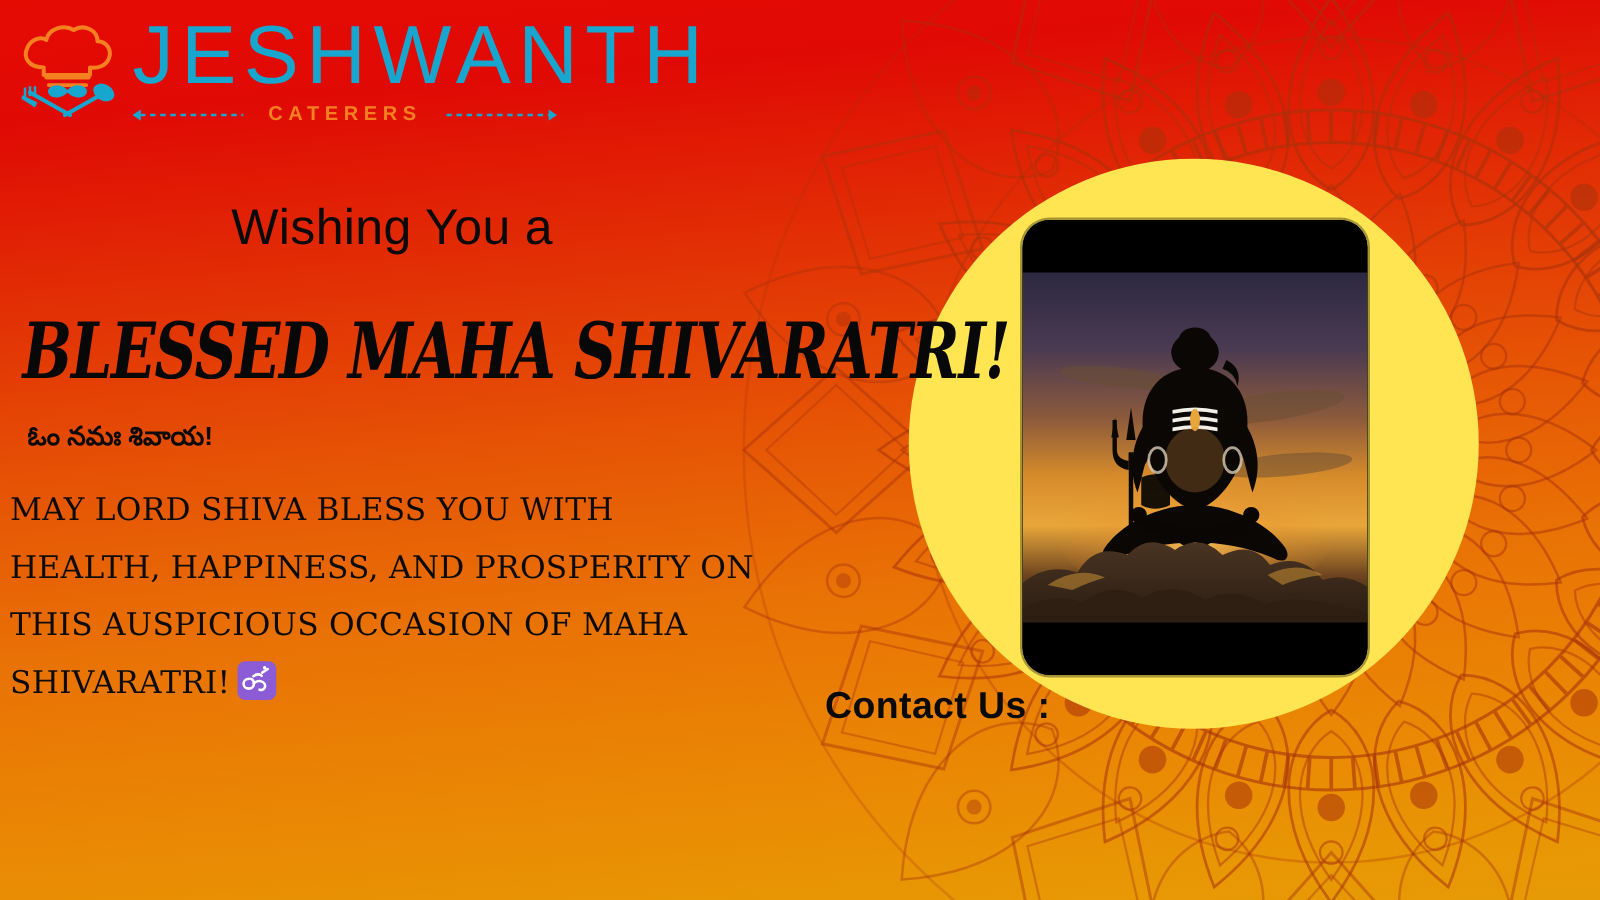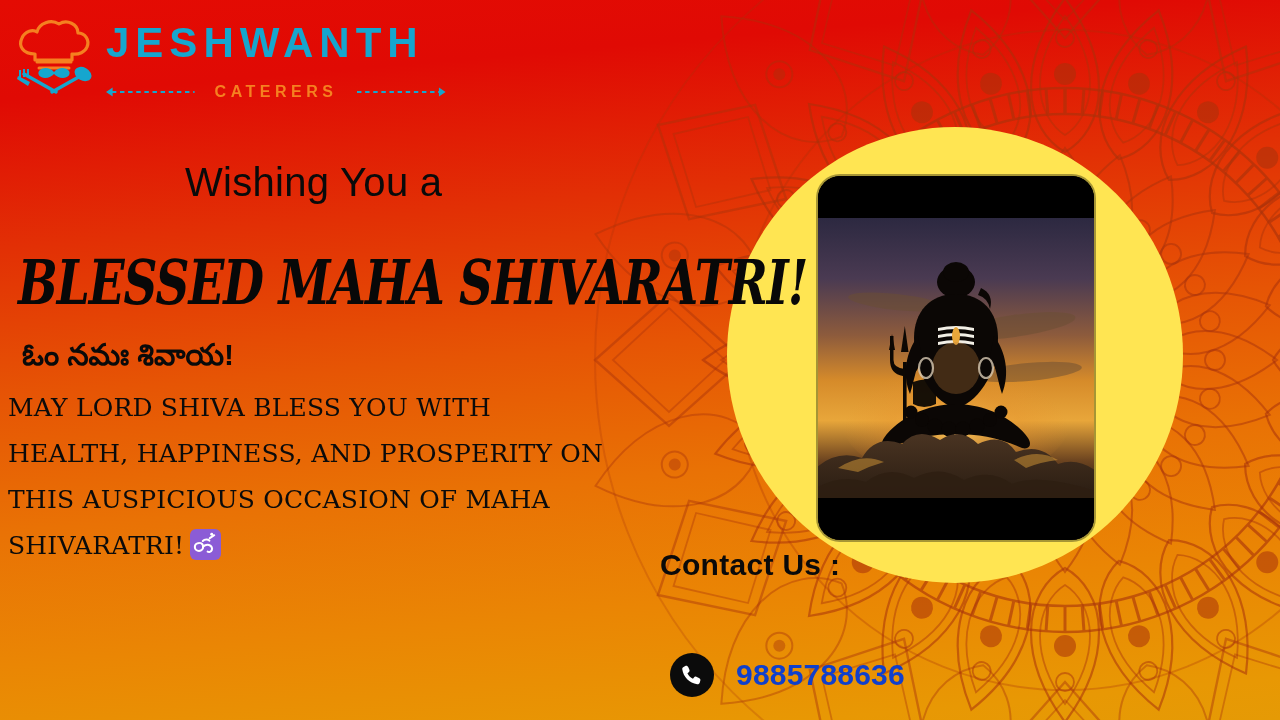--- a/index.html
+++ b/index.html
@@ -53,21 +53,21 @@
     box-shadow:0 0 0 2px rgba(0,0,0,.35);
   }
   .shiva-card svg { display:block; width:100%; height:100%; }
 
   
   .logo { position:absolute; left:10px; top:8px; width:440px; height:100px; }
   .logo-mark { position:absolute; left:0px; top:8px; width:86px; height:78px; }
   .logo-mark svg { width:100%; height:100%; display:block; }
   .logo-name {
     position:absolute; left:96px; top:4px;
-    font-size:42px; font-weight:700; letter-spacing:6px;
+    font-size:66px; font-weight:400; letter-spacing:6px;
     color:#16A6CE; line-height:62px; white-space:nowrap;
   }
   .logo-sub-row {
     position:absolute; left:96px; top:72px;
     width:340px; height:24px;
     display:flex; align-items:center; gap:20px;
   }
   .dash-line { flex:1; height:12px; }
   .dash-line svg { width:100%; height:100%; display:block; }
   .logo-sub {
@@ -84,21 +84,21 @@
   .headline {
     position:absolute; left:18px; top:246px;
     font-family:"DejaVu Serif", serif;
     font-size:47px; font-weight:700; font-style:italic;
     color:#080808; letter-spacing:-1px; white-space:nowrap;
     transform:scaleY(1.32) scaleX(1.0);
     transform-origin:left top;
   }
   .telugu {
     position:absolute; left:22px; top:338px;
-    font-size:30px; font-weight:700; color:#0A0A0A;
+    font-size:21px; font-weight:700; color:#0A0A0A;
     white-space:nowrap;
   }
   .body-copy {
     position:absolute; left:8px; top:385px;
     width:600px;
     font-family:"DejaVu Serif", serif;
     font-size:25px; line-height:46px;
     color:#0B0B0B; letter-spacing:.2px;
   }
   .om-chip {
@@ -547,26 +547,14 @@
           <path d="M20.4,9.4 L25,6.4"></path>
           <circle cx="22.4" cy="5.4" r="1.5" fill="#FFFFFF" stroke="none"></circle>
         </g>
       </svg>
     </span>
   </div>
 
   <div class="contact-title">Contact Us :</div>
 
 
-  <div class="contact-row phone">
-    <span class="c-icon">
-      <svg viewBox="0 0 24 24" xmlns="http://www.w3.org/2000/svg">
-        <path d="M6.2,3.5 C7.2,3.2 8.2,3.8 8.6,4.8 L9.6,7.2 C9.9,8 9.7,8.9 9,9.4
-                 L7.8,10.3 C8.8,12.5 10.6,14.4 12.9,15.5 L13.8,14.2
-                 C14.3,13.5 15.2,13.3 16,13.6 L18.4,14.7 C19.4,15.1 20,16.1 19.7,17.1
-                 L19.2,19 C18.9,20.1 17.9,20.8 16.8,20.6 C9.6,19.6 4,14 3,6.8
-                 C2.8,5.7 3.5,4.7 4.6,4.4 Z" fill="#FFFFFF"></path>
-      </svg>
-    </span>
-    <span class="c-text">9885788636</span>
-  </div>
 
 </div>
 
 </body></html>

